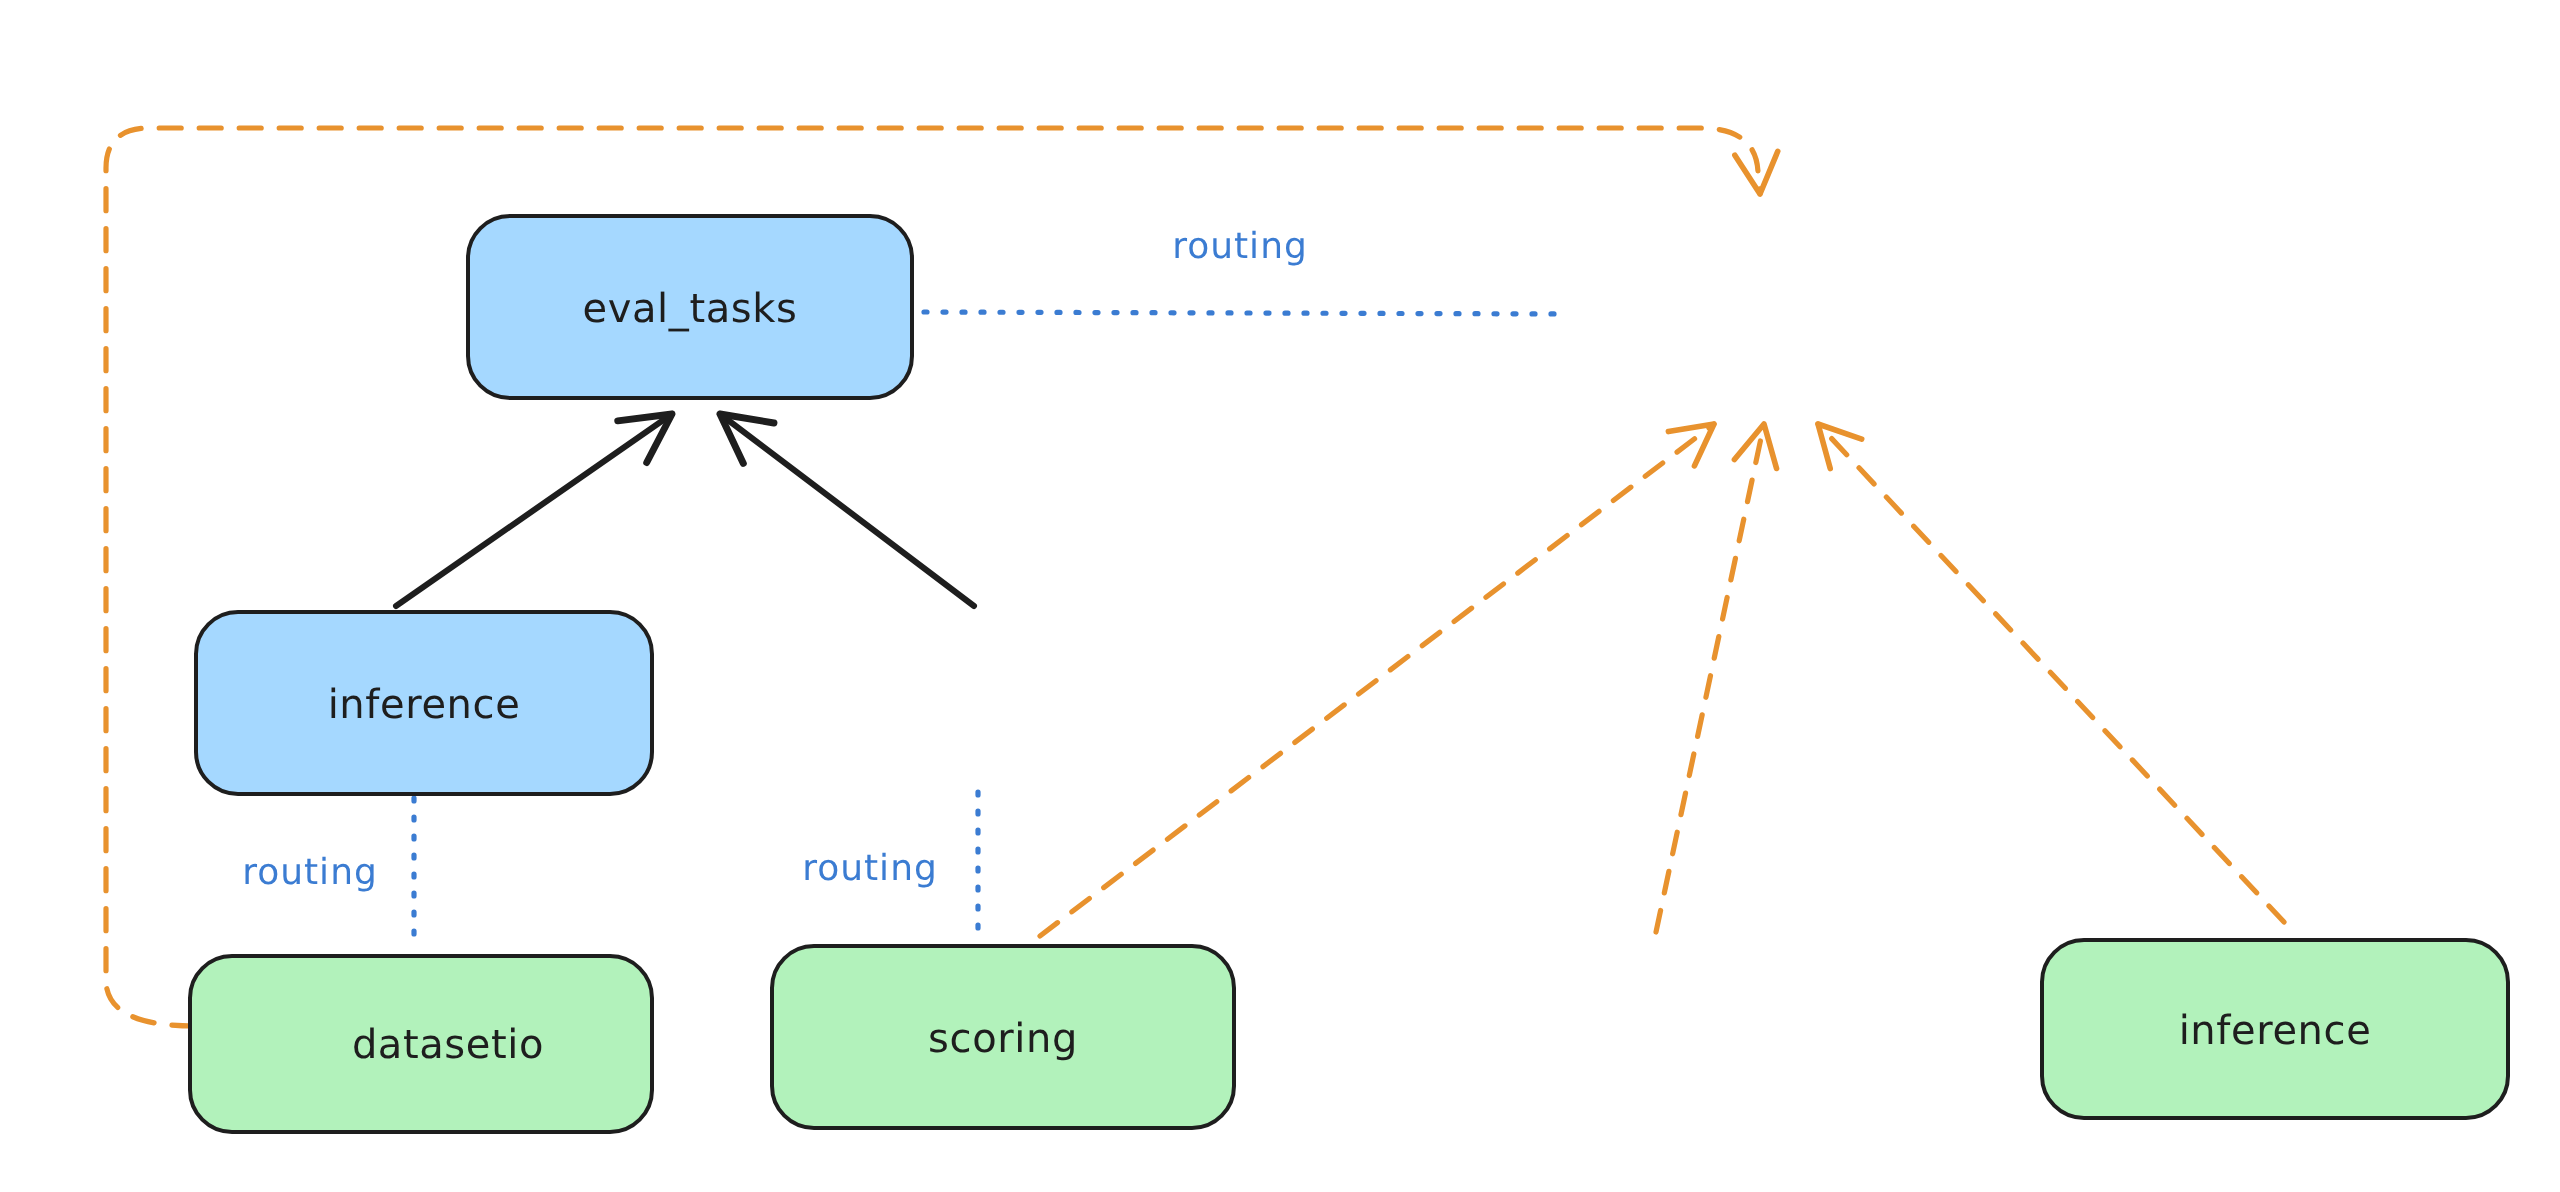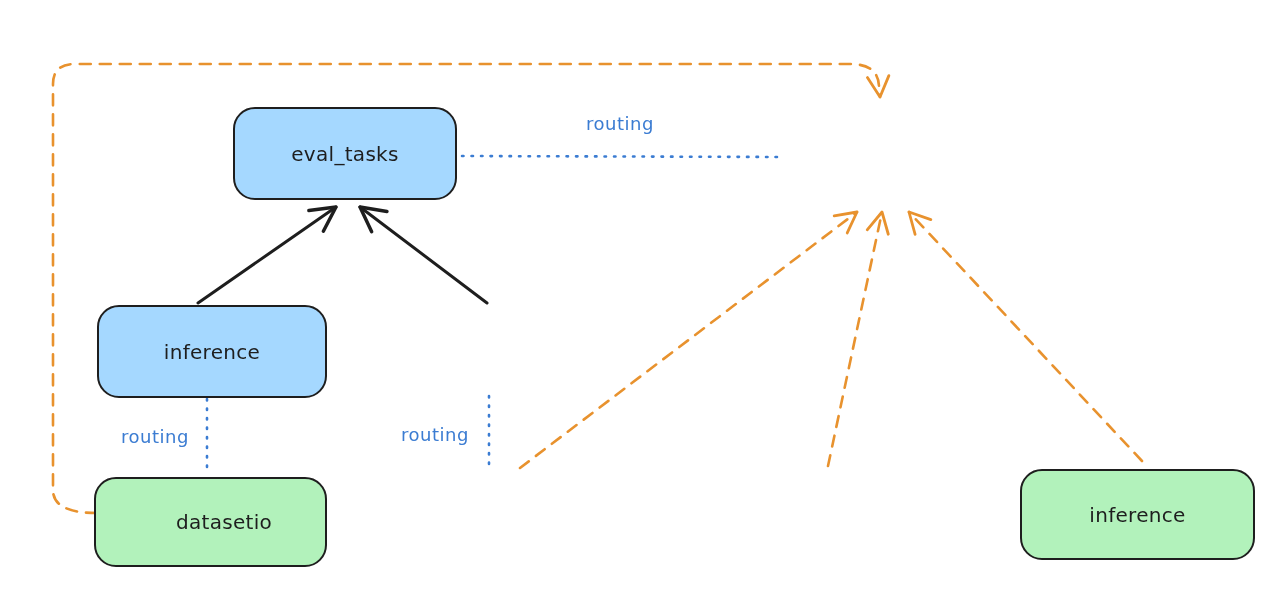--- a/index.html
+++ b/index.html
@@ -94,20 +94,23 @@
 
   <div class="node blue" style="left:97px; top:305px; width:230px; height:93px;">
     <span>inference</span>
   </div>
 
 
   <div class="node green" style="left:94px; top:477px; width:233px; height:90px;padding-left:27px;">
     <span>datasetio</span>
   </div>
 
+  <div class="node green" style="left:385px; top:472px; width:233px; height:93px;">
+    <span>scoring</span>
+  </div>
 
 
   <div class="node green" style="left:1020px; top:469px; width:235px; height:91px;">
     <span>inference</span>
   </div>
 
   <div class="edge-label" style="left:575px; top:113px; width:90px;">routing</div>
 
   <div class="edge-label" style="left:110px; top:426px; width:90px;">routing</div>
 

